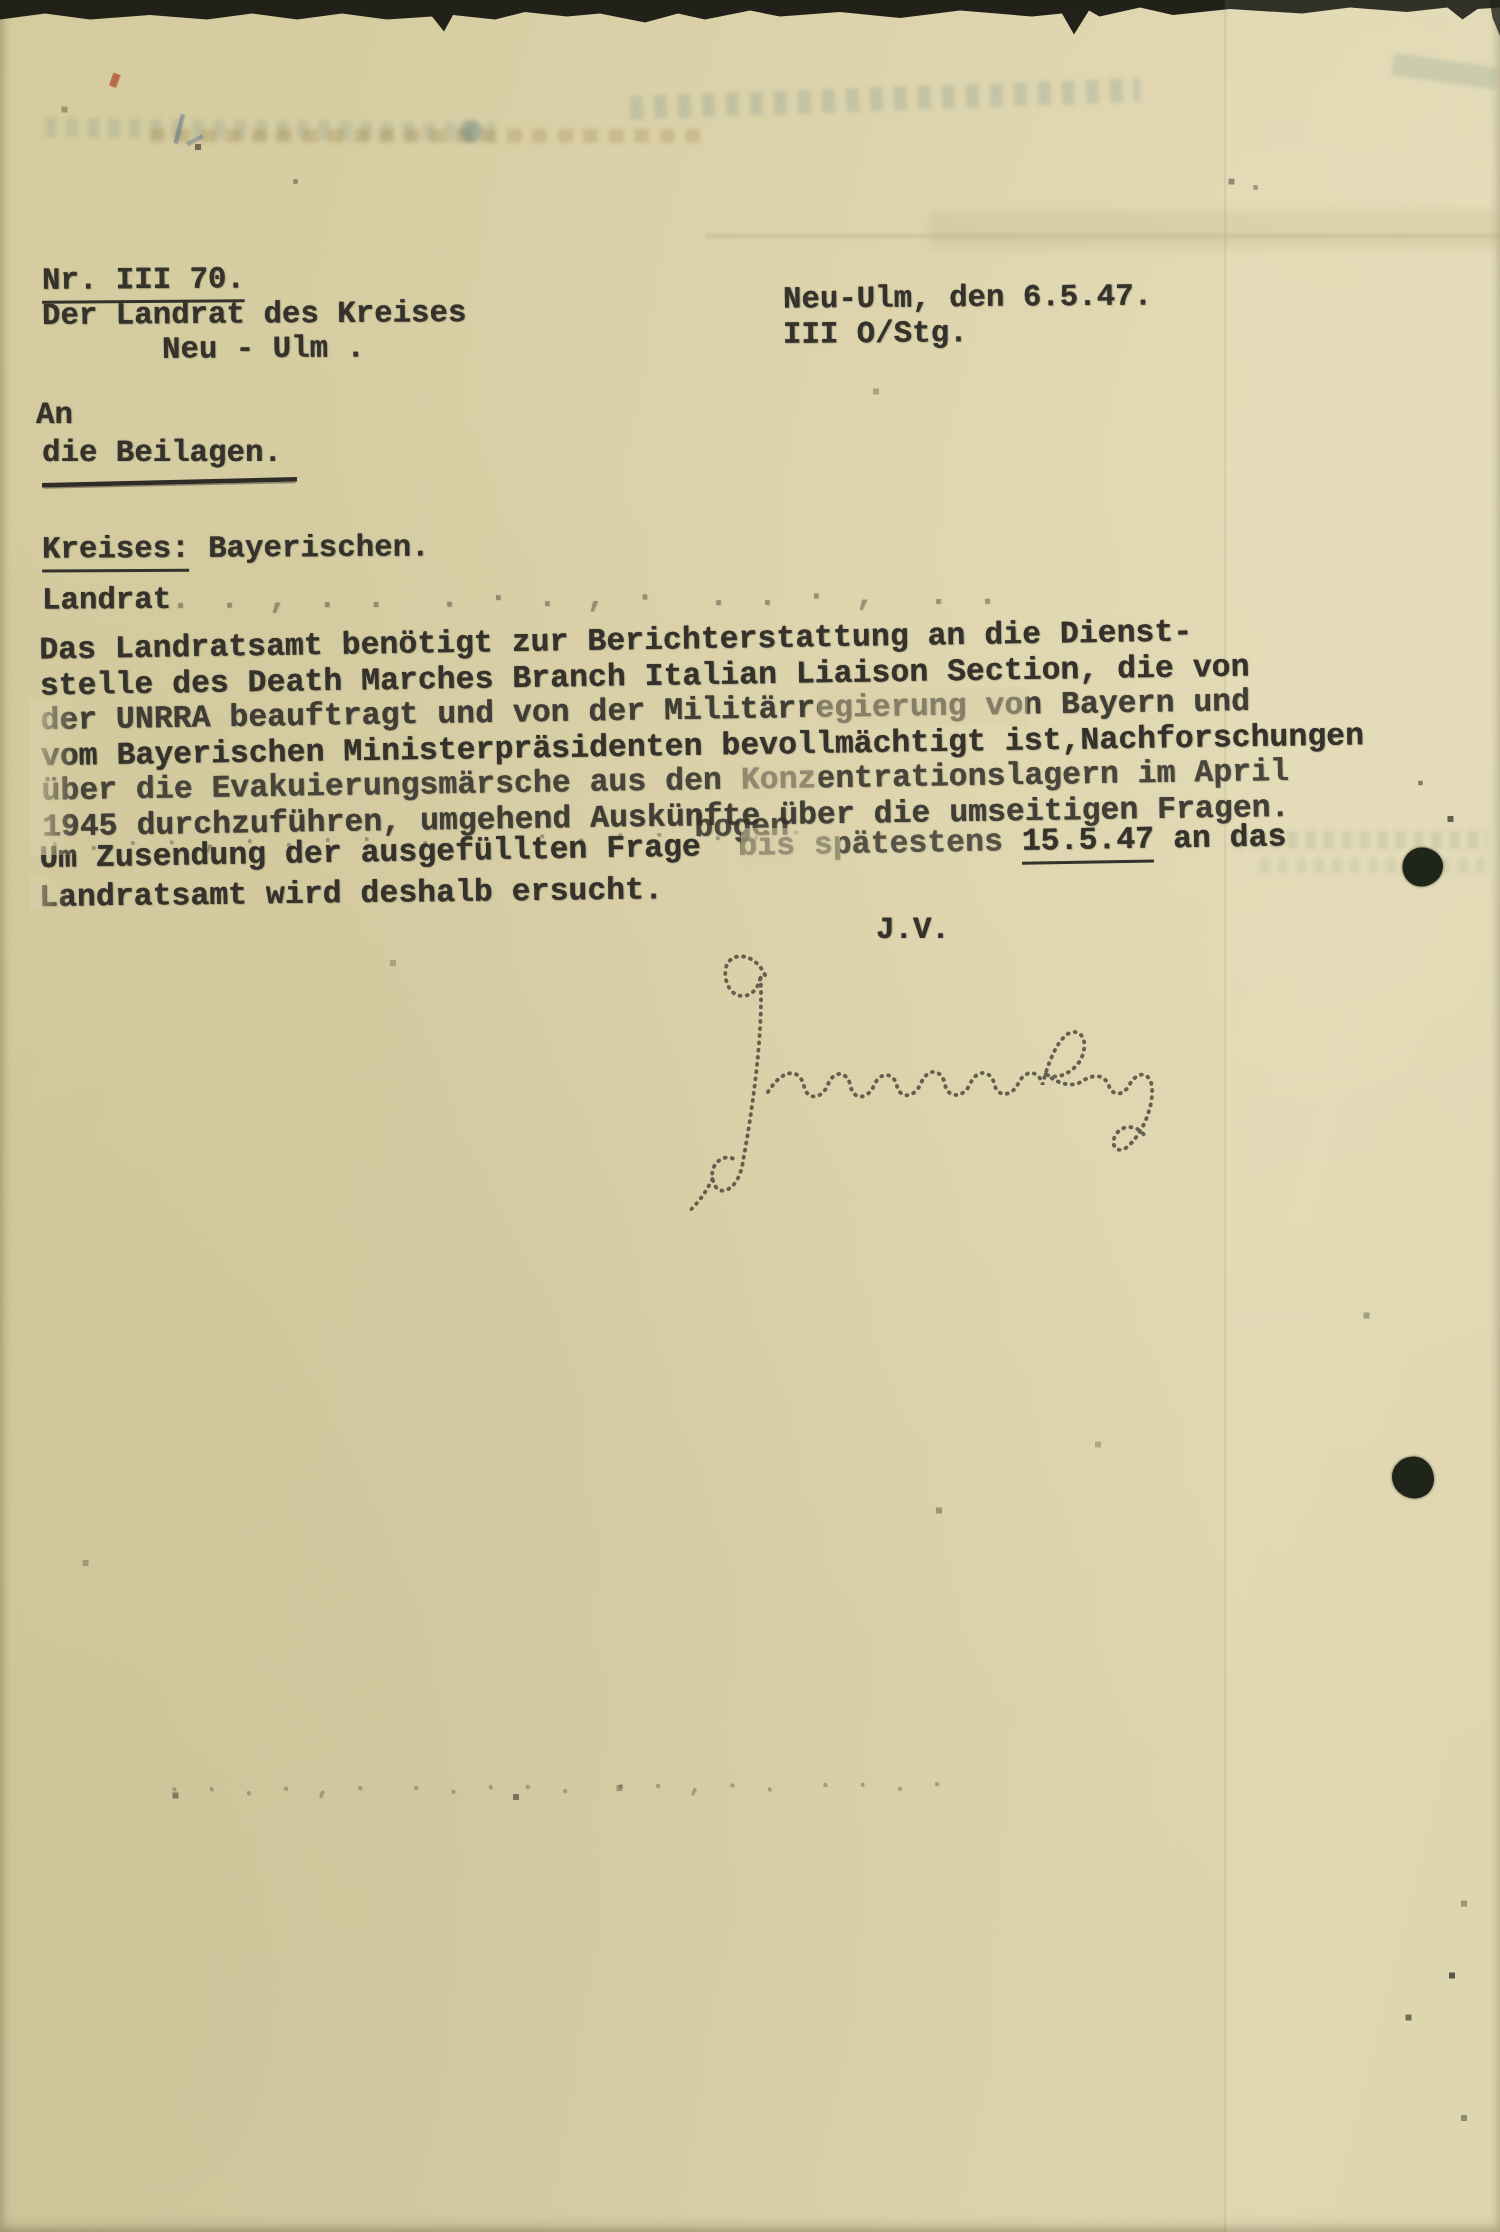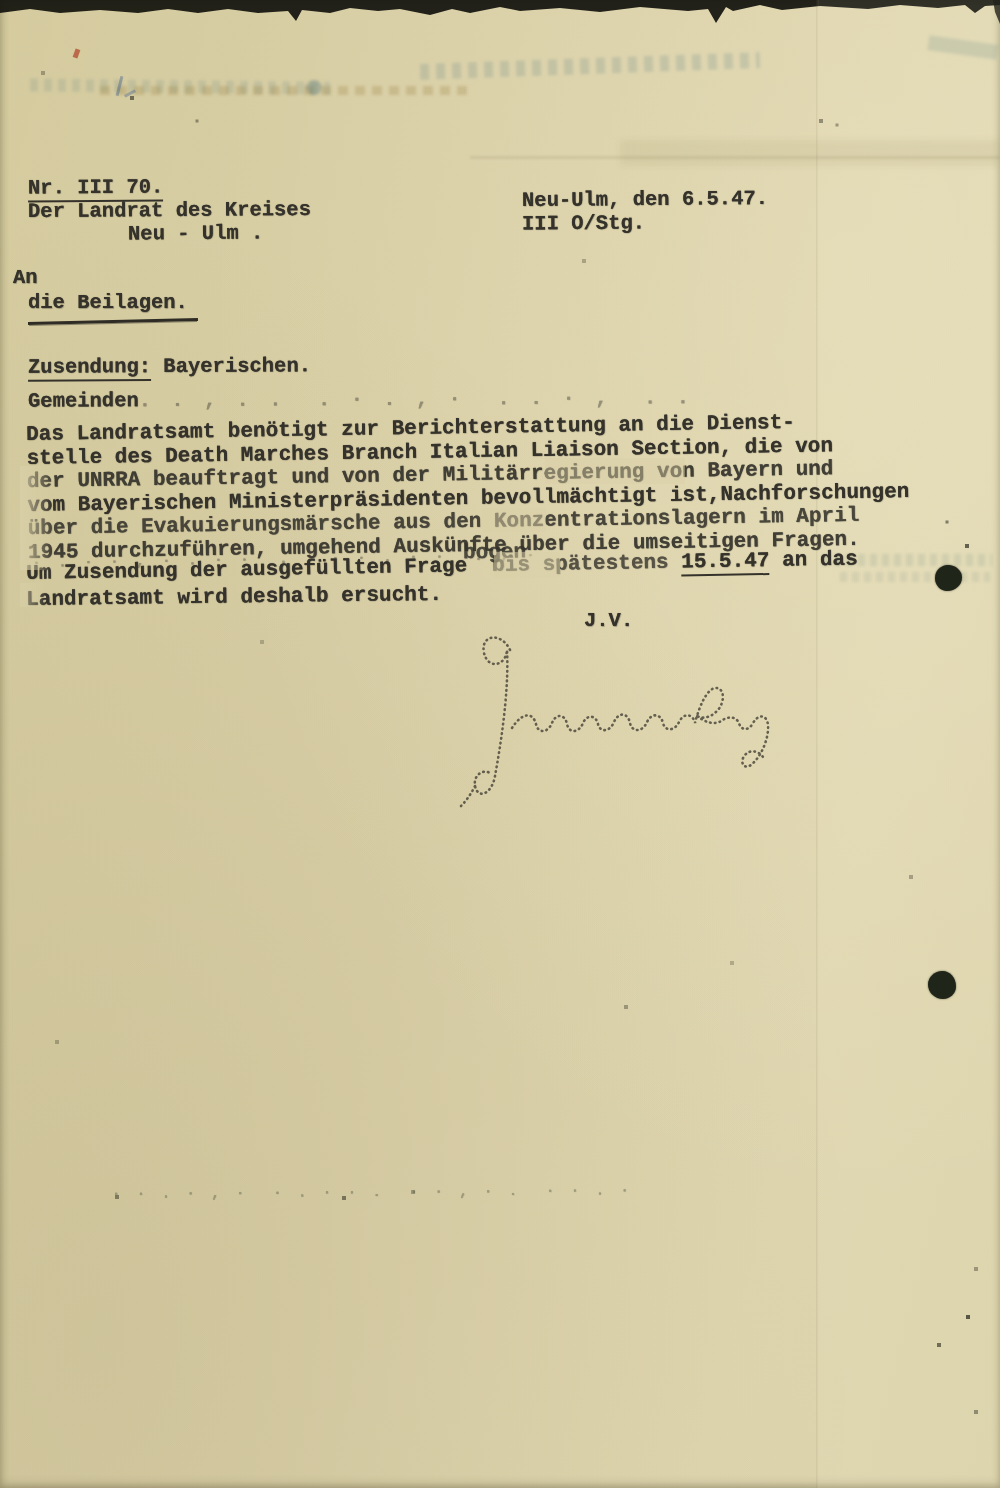--- a/index.html
+++ b/index.html
@@ -85,32 +85,32 @@
   <div class="ghost" style="left:620px;top:140px;width:380px;height:26px;filter:blur(3px);background:rgba(140,130,80,0.10);"></div>
   <div class="ghost" style="left:822px;top:554px;width:170px;height:12px;background:repeating-linear-gradient(90deg,rgba(100,130,120,0.15) 0 7px,rgba(0,0,0,0) 7px 12px);"></div>
   <div class="ghost" style="left:840px;top:572px;width:150px;height:10px;background:repeating-linear-gradient(90deg,rgba(100,130,120,0.12) 0 7px,rgba(0,0,0,0) 7px 12px);"></div>
   <div class="ghost" style="left:118px;top:76px;width:3px;height:20px;transform:rotate(14deg);background:rgba(60,90,140,0.40);filter:blur(0.5px);"></div>
   <div class="ghost" style="left:124px;top:92px;width:12px;height:3px;transform:rotate(-28deg);background:rgba(60,90,140,0.35);filter:blur(0.5px);"></div>
   <div class="ghost" style="left:306px;top:80px;width:16px;height:15px;background:rgba(70,110,120,0.30);border-radius:50%;"></div>
   <div class="ghost" style="left:74px;top:49px;width:5px;height:9px;transform:rotate(20deg);background:rgba(179,74,44,0.75);filter:blur(0.5px);"></div>
 
   <div class="tw" style="left:28px;top:176px;transform:rotate(-0.4deg);"><span class="u">Nr. III 70.</span></div>
   <div class="tw" style="left:28px;top:199px;transform:rotate(-0.4deg);">Der Landrat des Kreises</div>
-  <div class="tw" style="left:128px;top:222px;transform:rotate(-0.4deg);text-align:right;">Neu - Ulm .</div>
+  <div class="tw" style="left:108px;top:222px;transform:rotate(-0.4deg);text-align:right;">Neu - Ulm .</div>
 
   <div class="tw" style="left:522px;top:188px;transform:rotate(-0.5deg);">Neu-Ulm, den 6.5.47.</div>
   <div class="tw" style="left:522px;top:212px;transform:rotate(-0.5deg);">III O/Stg.</div>
 
-  <div class="tw" style="left:13px;top:266px;">An</div>
+  <div class="tw" style="left:24px;top:266px;">An</div>
   <div class="tw" style="left:28px;top:291px;">die Beilagen.</div>
   <div class="heavy-line" style="left:28px;top:320px;width:170px;transform:rotate(-1.3deg);"></div>
 
-  <div class="tw" style="left:28px;top:355px;transform:rotate(-0.3deg);"><span class="u">Zusendung:</span><span> </span><span>Bayerischen.</span></div>
+  <div class="tw" style="left:28px;top:355px;transform:rotate(-0.3deg);"><span class="u">Kreises:</span><span> </span><span>Bayerischen.</span></div>
 
-  <div class="tw" style="left:28px;top:388px;transform:rotate(-0.3deg);"><span>Gemeinden</span><span class="faint">. . , . .  . · . , ·  . . · ,  . .</span></div>
+  <div class="tw" style="left:28px;top:388px;transform:rotate(-0.3deg);"><span>Landrat</span><span class="faint">. . , . .  . · . , ·  . . · ,  . .</span></div>
 
   <div class="body-block">
     <div class="body-line">Das Landratsamt benötigt zur Berichterstattung an die Dienst-</div>
     <div class="body-line">stelle des Death Marches Branch Italian Liaison Section, die von</div>
     <div class="body-line o92">der UNRRA beauftragt und von der Militärregierung von Bayern und</div>
     <div class="body-line">vom Bayerischen Ministerpräsidenten bevollmächtigt ist,Nachforschungen</div>
     <div class="body-line o88">über die Evakuierungsmärsche aus den Konzentrationslagern im April</div>
     <div class="body-line o92">1945 durchzuführen, umgehend Auskünfte über die umseitigen Fragen.</div>
   </div>
 

